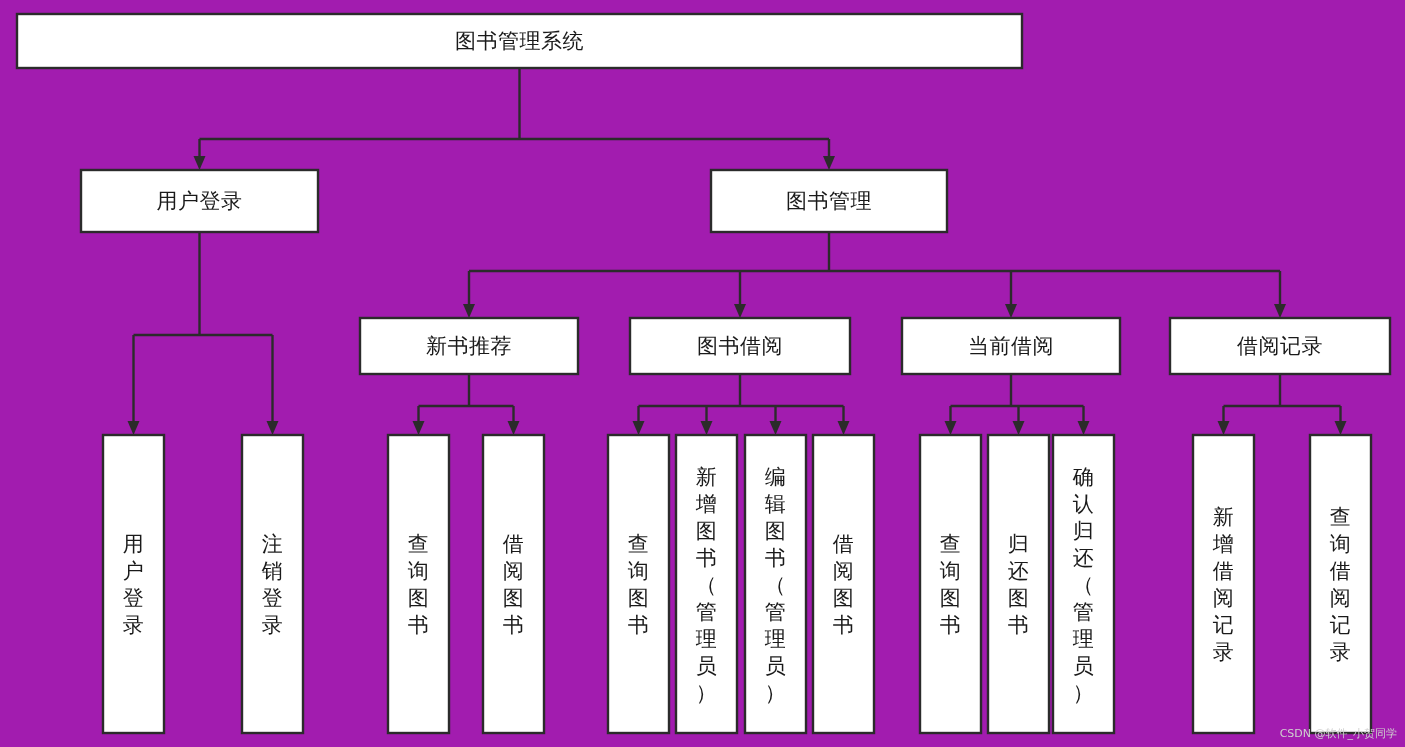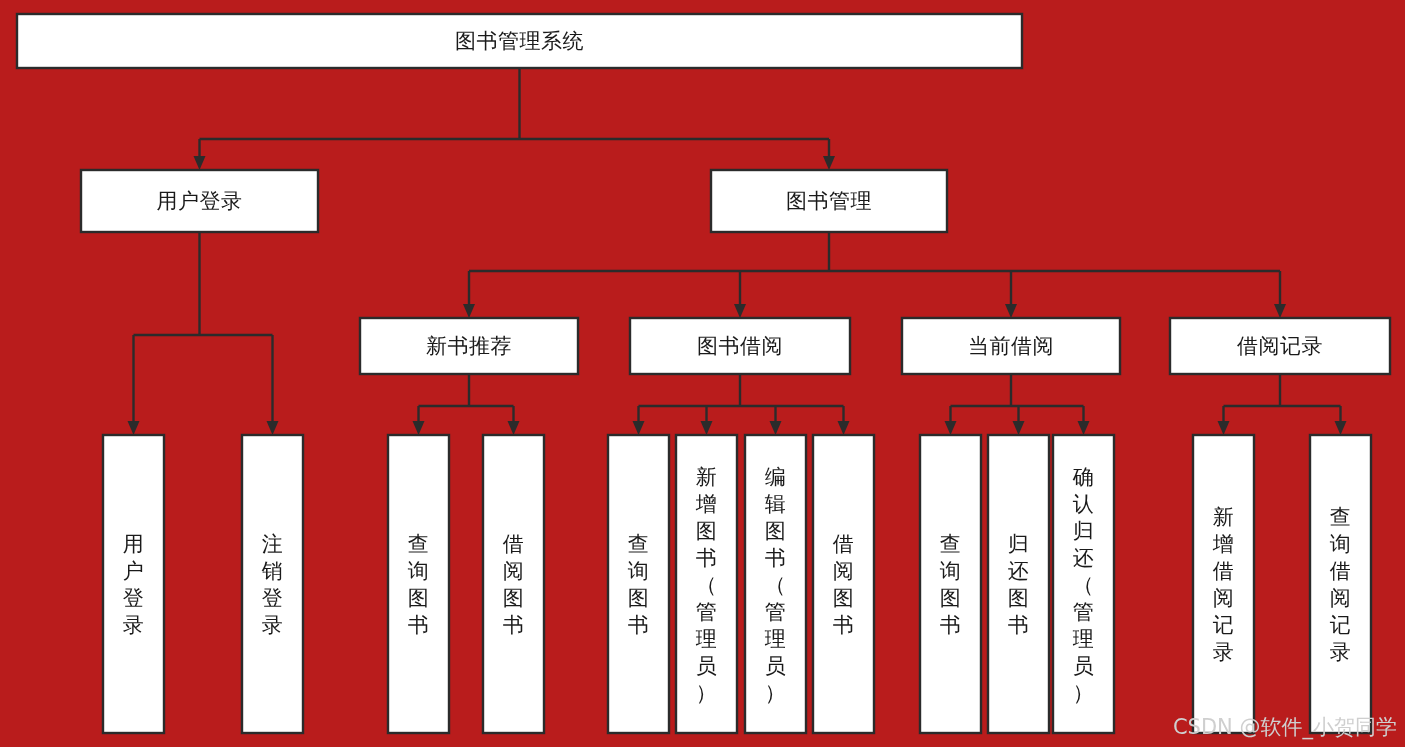--- a/index.html
+++ b/index.html
@@ -10,21 +10,21 @@
   body {
     width: 1405px;
     height: 747px;
     font-family: "DejaVu Sans", "Liberation Sans", sans-serif;
     overflow: hidden;
   }
   #diagram-root {
     position: relative;
     width: 1405px;
     height: 747px;
-    background: #b91c1c;
+    background: #a21caf;
   }
   svg#tree-svg {
     position: absolute;
     top: 0;
     left: 0;
     width: 1405px;
     height: 747px;
     display: block;
   }
   .node-box {
@@ -56,21 +56,21 @@
     font-size: 21px;
     text-anchor: middle;
     letter-spacing: 0.5px;
   }
   .watermark {
     position: absolute;
     right: 8px;
     bottom: 6px;
     color: #cfcfcf;
     font-family: "DejaVu Sans", "Liberation Sans", sans-serif;
-    font-size: 21px;
+    font-size: 11px;
     white-space: nowrap;
     user-select: none;
   }
 </style>
 </head>
 <body>
 
 <div id="diagram-root">
   <svg id="tree-svg" viewBox="0 0 1405 747" xmlns="http://www.w3.org/2000/svg">
     <defs>

